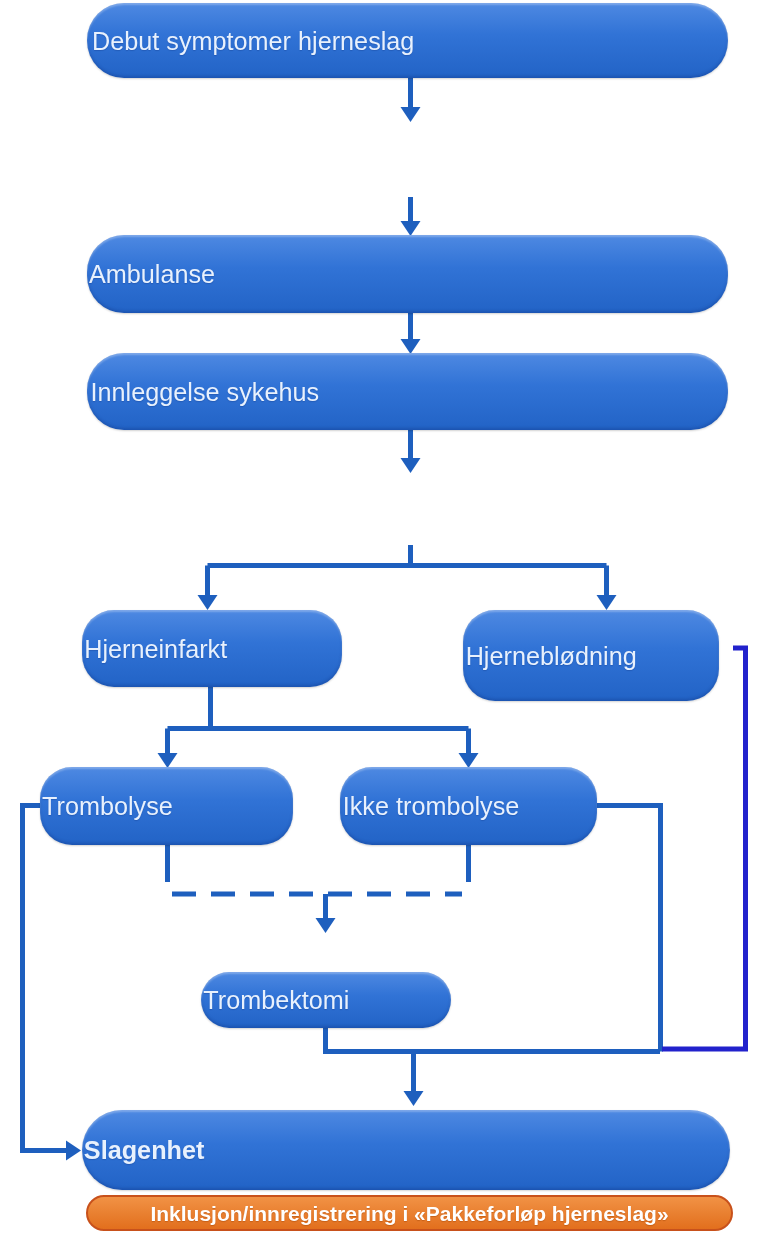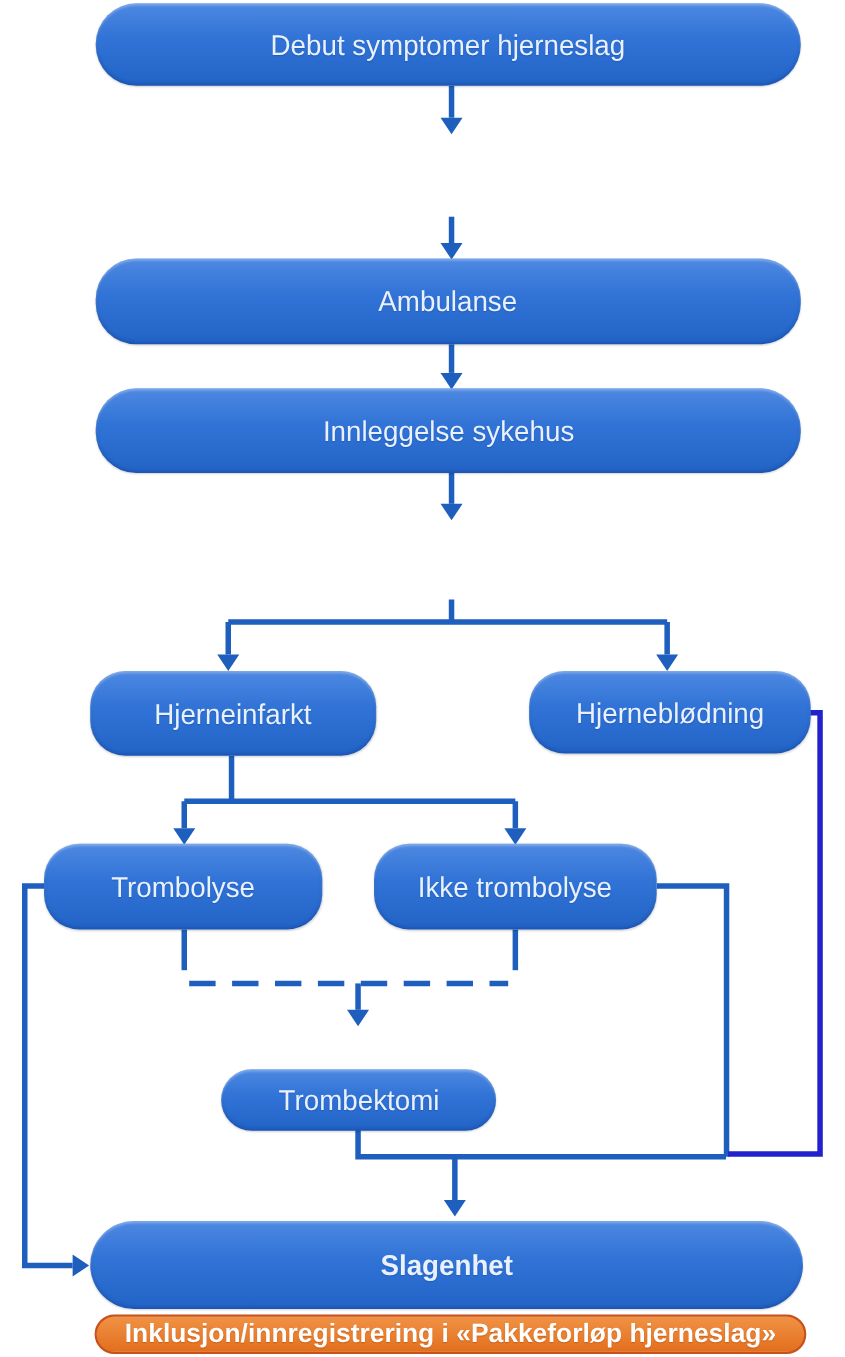--- a/index.html
+++ b/index.html
@@ -4,50 +4,50 @@
 <style>
   html,body{margin:0;padding:0;background:#ffffff;}
   .stage{
     position:relative;width:768px;height:1234px;overflow:hidden;
     background:#ffffff;
     font-family:"Liberation Sans","DejaVu Sans",sans-serif;
   }
   svg.connectors{position:absolute;left:0;top:0;z-index:1;}
   .node{
     position:absolute;z-index:2;
-    display:flex;align-items:center;justify-content:center;
+    display:flex;align-items:center;justify-content:flex-start;
     border-radius:37px;
     background:linear-gradient(180deg,var(--node_fill_top) 0%,var(--node_fill_mid) 42%,var(--node_fill_bottom) 100%);
     box-shadow:inset 0 2px 2px rgba(255,255,255,.28), inset 0 -2px 3px rgba(10,40,110,.25), 0 1px 2px rgba(0,0,0,.18);
     color:var(--node_text);
     font-size:26px;line-height:1;letter-spacing:0px;
     text-shadow:0 1px 1px rgba(20,60,140,.35);
     white-space:nowrap;
   }
   .node .lbl{display:inline-block;transform:scaleX(.97);}
   .n-debut       {left:87px;  top:3px;    width:641px; height:75px;}
   .n-amk         {left:87px;  top:122px;  width:641px; height:75px;}
   .n-ambulanse   {left:87px;  top:235px;  width:641px; height:78px;}
   .n-innleggelse {left:87px;  top:353px;  width:641px; height:77px;}
   .n-bilde       {left:87px;  top:472px;  width:641px; height:76px;}
   .n-infarkt     {left:82px;  top:610px;  width:260px; height:77px; border-radius:32px;}
-  .n-blodning    {left:481px; top:610px;  width:256px; height:75px; border-radius:32px;}
+  .n-blodning    {left:463px; top:610px;  width:256px; height:91px; border-radius:32px;}
   .n-trombolyse  {left:40px;  top:767px;  width:253px; height:78px; border-radius:32px;}
   .n-ikke        {left:340px; top:767px;  width:257px; height:78px; border-radius:32px;}
   .n-trombektomi {left:201px; top:972px;  width:250px; height:56px; border-radius:30px;}
   .n-slagenhet   {left:82px;  top:1110px; width:648px; height:80px; border-radius:40px;font-weight:bold;}
   .banner{
     position:absolute;z-index:2;box-sizing:border-box;
     left:86px;top:1195px;width:647px;height:36px;
     display:flex;align-items:center;justify-content:center;
     border-radius:18px;
     background:linear-gradient(180deg,var(--banner_fill_top),var(--banner_fill_bottom));
     border:2px solid var(--banner_border);
     color:var(--banner_text);
-    font-size:24px;font-weight:700;line-height:1;white-space:nowrap;
+    font-size:21px;font-weight:700;line-height:1;white-space:nowrap;
     text-shadow:0 1px 1px rgba(150,60,0,.4);
   }
 </style>
 </head>
 <body>
 
 <div class="stage">
 
   <svg class="connectors" width="768" height="1234" viewBox="0 0 768 1234">
 

